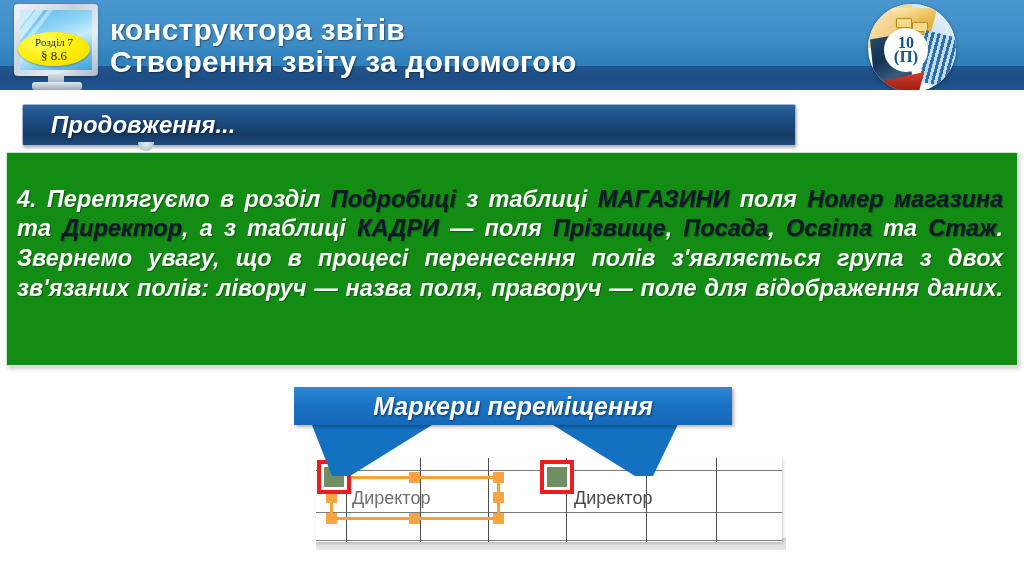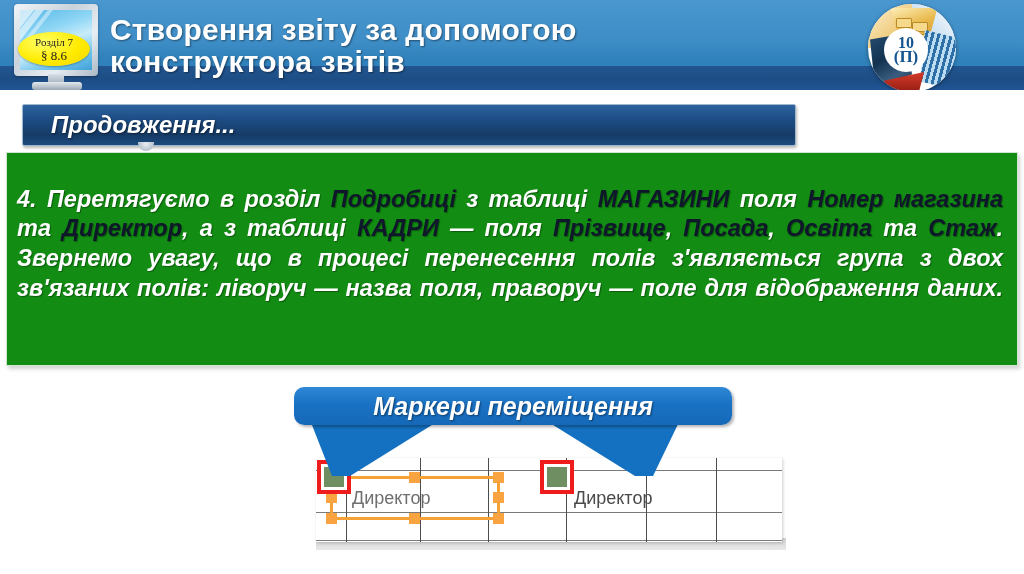--- a/index.html
+++ b/index.html
@@ -161,21 +161,20 @@
   #body-paragraph .hl{color:#0f172a;}
   #body-paragraph::after{content:"";display:inline-block;width:100%;}
 
   
   #callout{
     position:absolute;left:294px;top:387px;width:438px;height:38px;
     background:linear-gradient(180deg,#2f88d6 0%,#1a72c4 45%,#1668b8 100%);
     box-shadow:2px 2px 3px rgba(0,0,0,.3);
     display:flex;align-items:center;justify-content:center;
     z-index:6;
-    border-radius:10px;
   }
   #callout-text{
     font-size:25px;font-weight:bold;font-style:italic;color:#ffffff;
     text-shadow:1px 1px 2px rgba(0,0,0,.45);
   }
   .pointer{position:absolute;z-index:5;}
   #pointer-left-fill{
     left:310px;top:420px;width:130px;height:56px;
     background:#1470c0;
     clip-path:polygon(130px 0px, 40px 56px, 22px 56px, 0px 0px);
@@ -248,22 +247,22 @@
     <div class="mon-neck"></div>
     <div class="mon-base"></div>
   </div>
 
   <div id="chapter-badge">
     <span class="ln1">Розділ 7</span>
     <span class="ln2">§ 8.6</span>
   </div>
 
   <div id="slide-title">
+    <span class="t-line">конструктора звітів</span>
     <span class="t-line">Створення звіту за допомогою</span>
-    <span class="t-line">конструктора звітів</span>
   </div>
 
   <div id="brand-logo">
     <div class="logo-q tl"></div>
     <div class="logo-q tr"></div>
     <div class="logo-gold">
       <div class="gold-bar" style="left:10px;top:10px;width:14px;height:8px;"></div>
       <div class="gold-bar" style="left:26px;top:14px;width:14px;height:8px;"></div>
       <div class="gold-bar" style="left:16px;top:22px;width:14px;height:8px;"></div>
       <div class="gold-bar" style="left:32px;top:26px;width:12px;height:7px;"></div>

